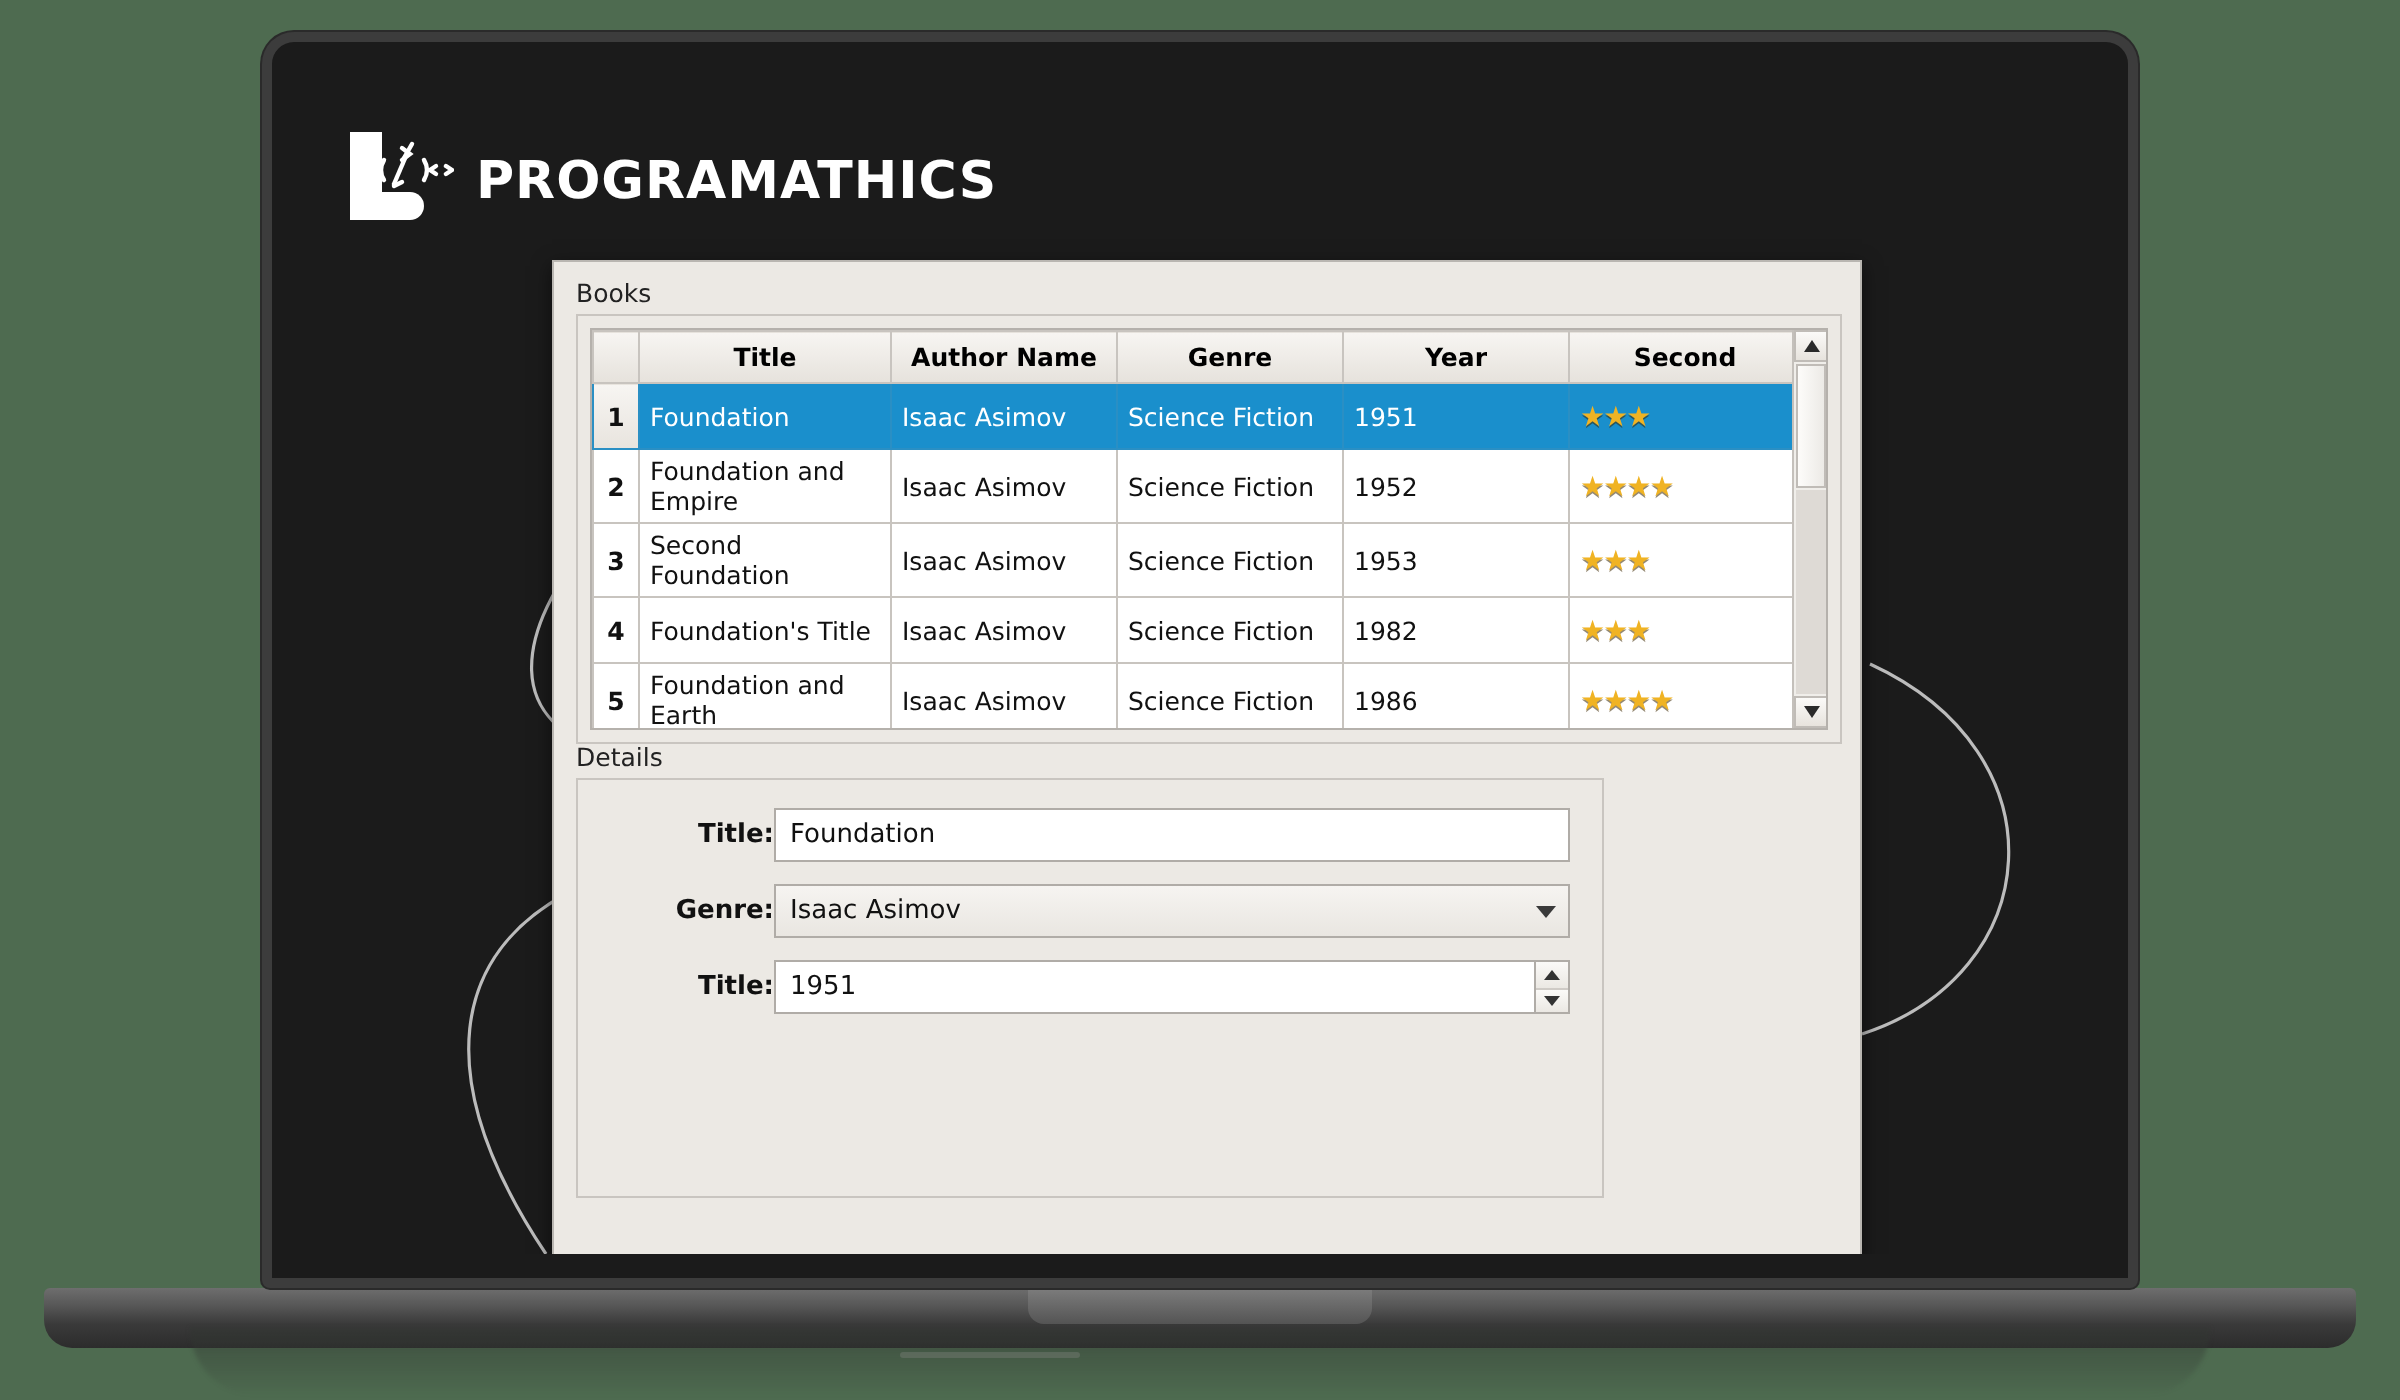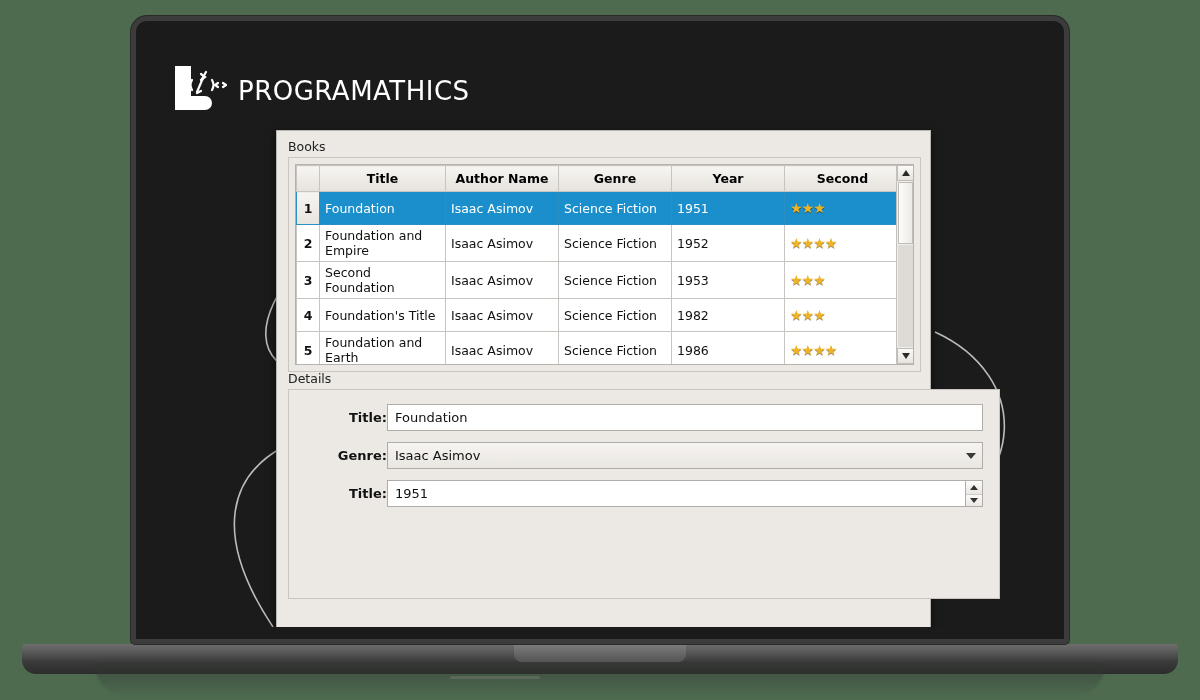--- a/index.html
+++ b/index.html
@@ -44,21 +44,21 @@
     background:rgba(120,125,118,.45); border-radius:2px;
   }
 
   
   .deco { position:absolute; left:0; top:0; width:894px; height:580px; pointer-events:none; }
 
   
   .brand { position:absolute; left:18px; top:15px; display:flex; align-items:center; gap:11px; }
   .brand-logo { width:56px; height:58px; position:relative; flex:0 0 auto; }
   .brand-name {
-    color:#fff; font-family:"DejaVu Sans", sans-serif; font-weight:normal;
+    color:#fff; font-family:"DejaVu Sans", sans-serif; font-weight:bold;
     font-size:26px; letter-spacing:0.5px; white-space:nowrap;
   }
 
   
   .app-window {
     position:absolute; left:123px; top:83px; width:655px; height:500px;
     background:#ece9e4;
     border:1px solid #b9b6b1;
     box-shadow:0 3px 9px rgba(0,0,0,.55);
   }
@@ -129,21 +129,21 @@
     position:absolute; left:1px; top:17px; width:15px; height:62px;
     background:linear-gradient(90deg,#fdfcfa,#eceae6);
     border:1px solid #c0bcb7;
   }
   .sb-track {
     position:absolute; left:1px; top:80px; width:15px; bottom:17px;
     background:#dedad5;
   }
 
   
-  .details-group { left:11px; top:240px; width:712px; }
+  .details-group { left:11px; top:240px; width:514px; }
   .details-box { height:210px; padding:13px 16px; }
   .form-row { display:flex; align-items:center; height:29px; margin-bottom:9px; }
   .form-label {
     width:82px; flex:0 0 82px; text-align:right; 
     font-family:"DejaVu Sans", sans-serif; font-size:13px; font-weight:bold; color:#111;
   }
   .field {
     flex:1 1 auto; height:27px; border:1px solid #b0aca7; background:#fff;
     display:flex; align-items:center; position:relative;
   }

